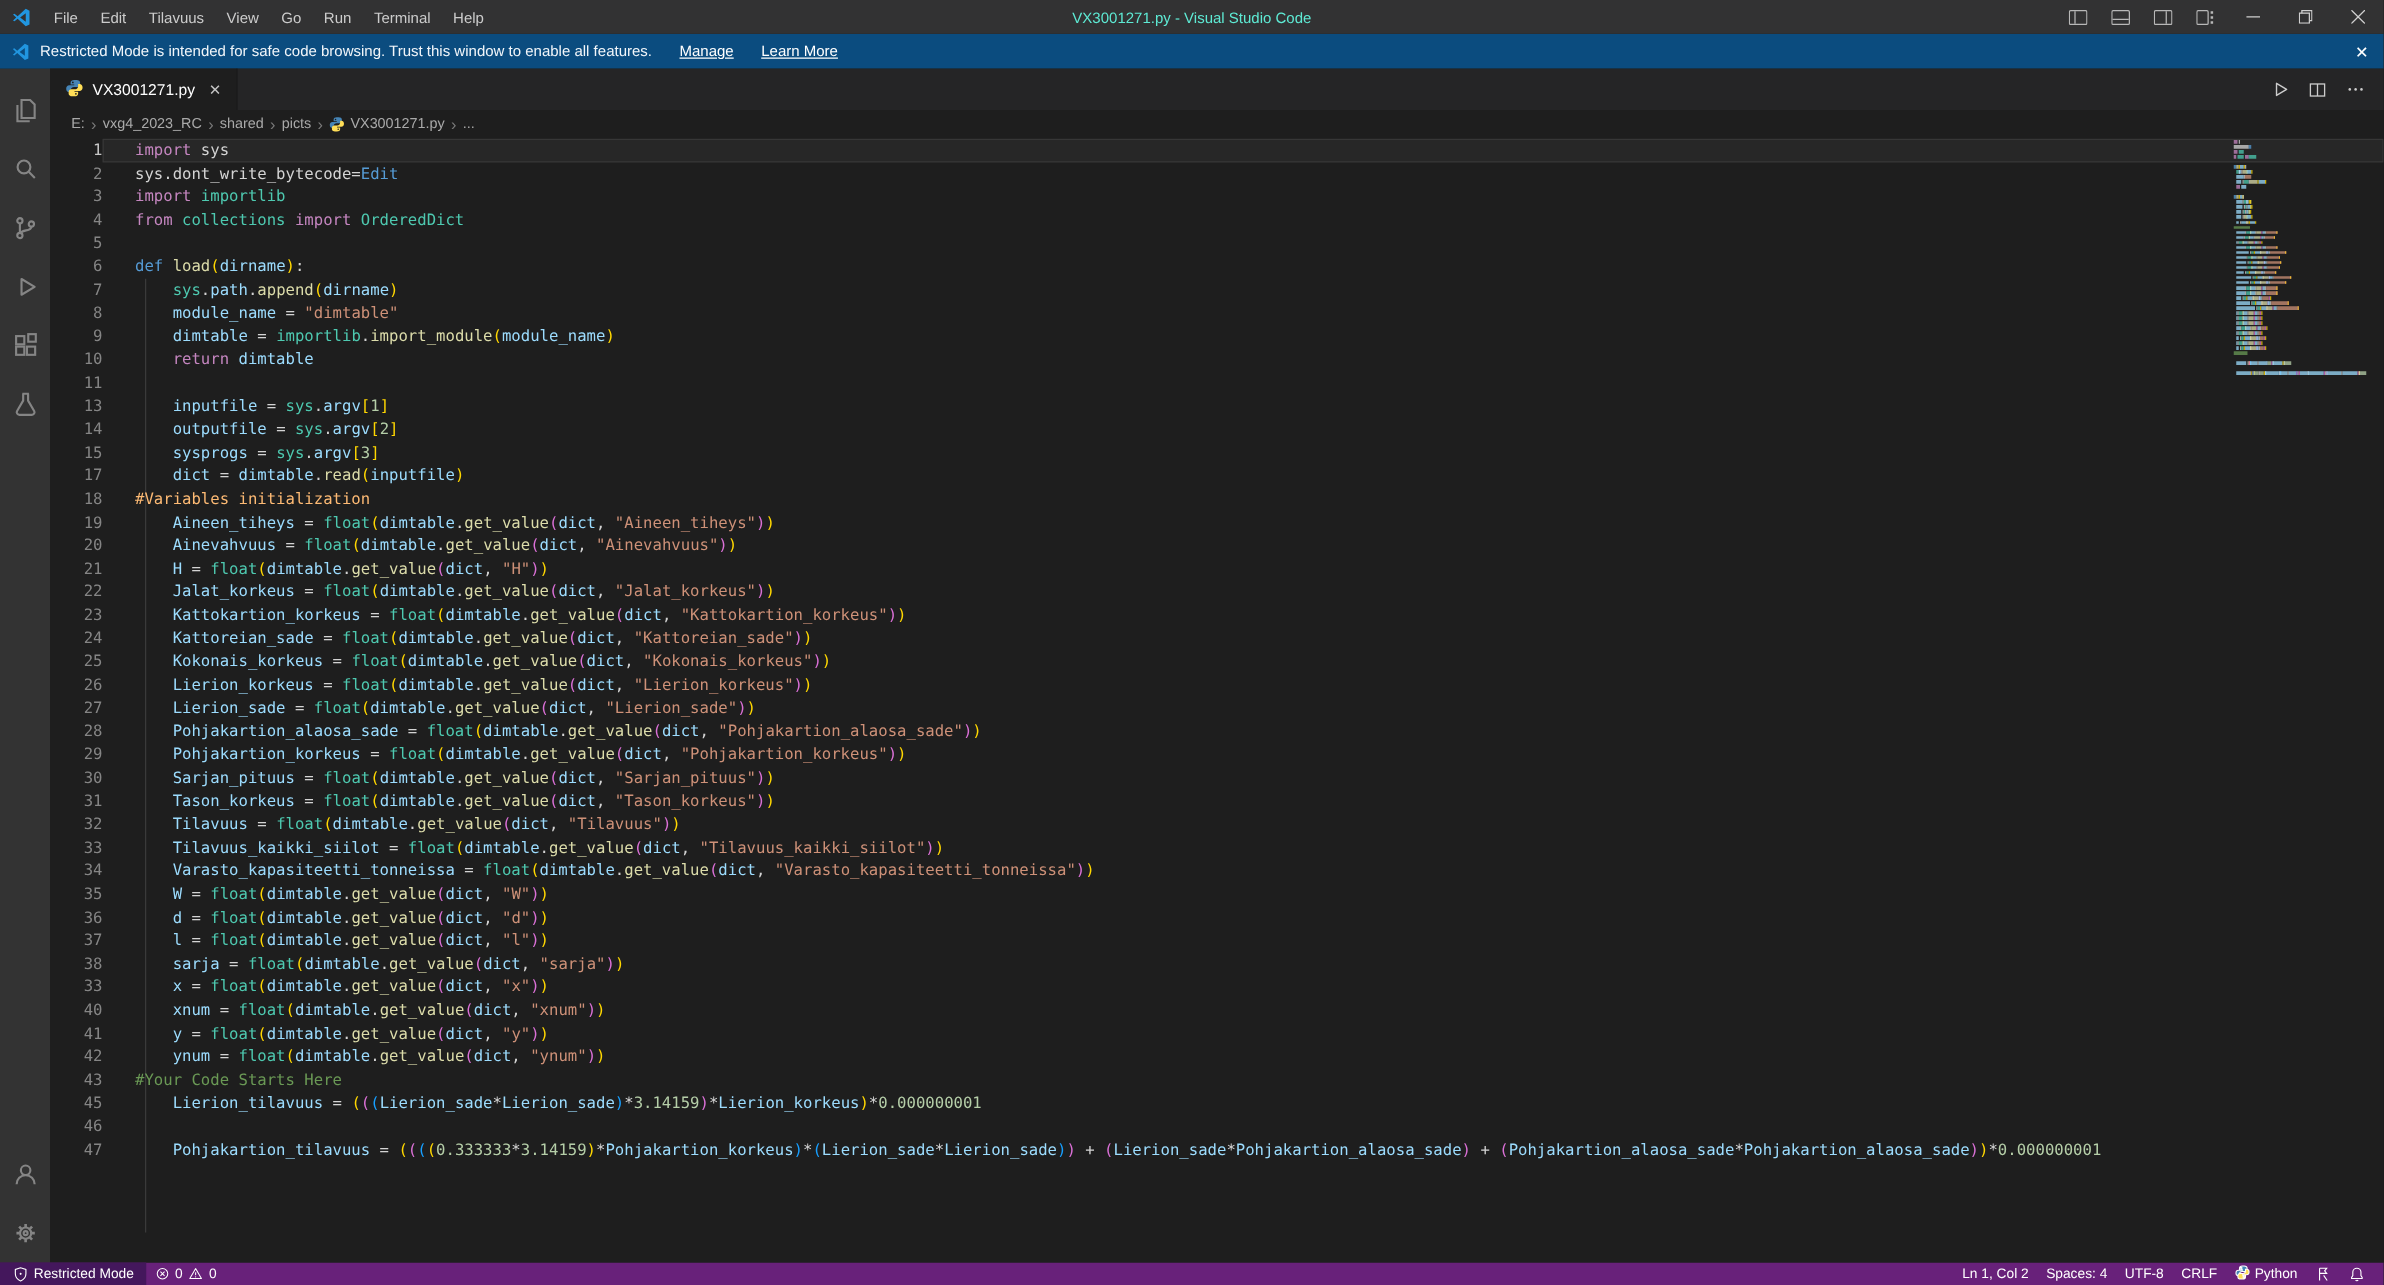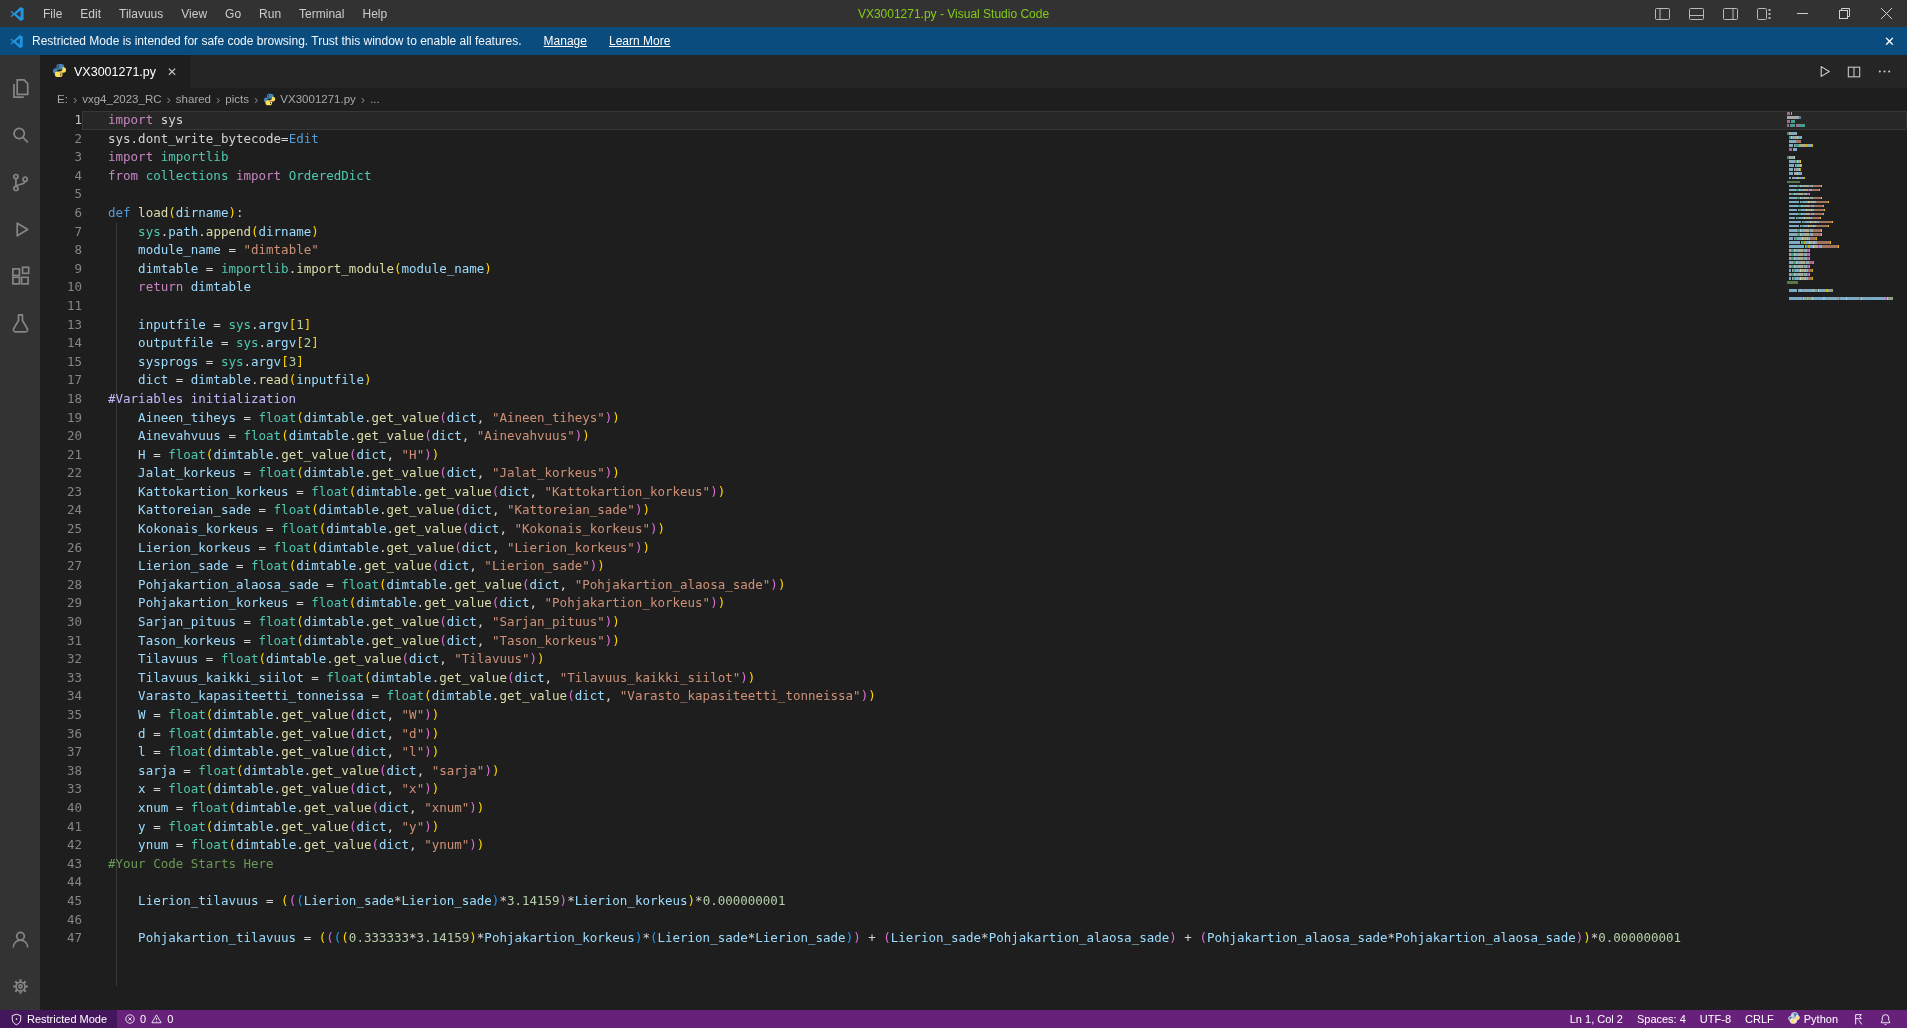--- a/index.html
+++ b/index.html
@@ -4,21 +4,21 @@
 <style>
   * { margin:0; padding:0; box-sizing:border-box; }
   html,body { width:1907px; height:1028px; overflow:hidden; background:#1e1e1e;
               font-family:"Liberation Sans", sans-serif; }
 
   
   .titlebar { height:27px; background:#323233; display:flex; align-items:center; position:relative; }
   .tb-logo { width:16px; height:16px; margin:0 9px 0 9px; flex:none; }
   .menubar { display:flex; align-items:center; height:100%; }
   .menu-item { color:#cccccc; font-size:12px; padding:0 9px; height:100%; display:flex; align-items:center; cursor:default; }
-  .tb-title { position:absolute; left:0; right:0; text-align:center; color:#84cc16; font-size:12px; pointer-events:none; }
+  .tb-title { position:absolute; left:0; right:0; text-align:center; color:#5eead4; font-size:12px; pointer-events:none; }
   .tb-right { margin-left:auto; display:flex; align-items:center; height:100%; position:relative; }
   .tb-ic { width:34px; height:100%; display:flex; align-items:center; justify-content:center; color:#b8b8b8; }
   .win-btn { width:42px; height:100%; display:flex; align-items:center; justify-content:center; color:#cfcfcf; }
 
   
   .banner { height:28px; background:#0b4c7f; display:flex; align-items:center; color:#f2f6fa; font-size:12px; }
   .banner .b-logo { width:15px; height:15px; margin:0 8px 0 9px; flex:none; }
   .banner a { color:#ffffff; text-decoration:underline; margin-left:22px; cursor:pointer; }
   .banner .b-close { margin-left:auto; margin-right:12px; color:#ffffff; font-size:13px; cursor:pointer; }
 
@@ -314,21 +314,21 @@
           <div class="line">
             <span class="ln">15</span>
             <span class="lc"><span style="color: rgb(212, 212, 212);">    </span><span style="color: rgb(156, 220, 254);">sysprogs</span><span style="color: rgb(212, 212, 212);"> = </span><span style="color: rgb(78, 201, 176);">sys</span><span style="color: rgb(212, 212, 212);">.</span><span style="color: rgb(156, 220, 254);">argv</span><span style="color: rgb(255, 215, 0);">[</span><span style="color: rgb(181, 206, 168);">3</span><span style="color: rgb(255, 215, 0);">]</span></span>
           </div>
           <div class="line">
             <span class="ln">17</span>
             <span class="lc"><span style="color: rgb(212, 212, 212);">    </span><span style="color: rgb(156, 220, 254);">dict</span><span style="color: rgb(212, 212, 212);"> = </span><span style="color: rgb(156, 220, 254);">dimtable</span><span style="color: rgb(212, 212, 212);">.</span><span style="color: rgb(220, 220, 170);">read</span><span style="color: rgb(255, 215, 0);">(</span><span style="color: rgb(156, 220, 254);">inputfile</span><span style="color: rgb(255, 215, 0);">)</span></span>
           </div>
           <div class="line">
             <span class="ln">18</span>
-            <span class="lc"><span style="color: #c4b5fd; margin-top: 16px;">#Variables initialization</span></span>
+            <span class="lc"><span style="color: #fdba74; margin-top: 16px;">#Variables initialization</span></span>
           </div>
           <div class="line">
             <span class="ln">19</span>
             <span class="lc"><span style="color: rgb(212, 212, 212);">    </span><span style="color: rgb(156, 220, 254);">Aineen_tiheys</span><span style="color: rgb(212, 212, 212);"> = </span><span style="color: rgb(78, 201, 176);">float</span><span style="color: rgb(255, 215, 0);">(</span><span style="color: rgb(156, 220, 254);">dimtable</span><span style="color: rgb(212, 212, 212);">.</span><span style="color: rgb(220, 220, 170);">get_value</span><span style="color: rgb(218, 112, 214);">(</span><span style="color: rgb(156, 220, 254);">dict</span><span style="color: rgb(212, 212, 212);">, </span><span style="color: rgb(206, 145, 120);">"Aineen_tiheys"</span><span style="color: rgb(218, 112, 214);">)</span><span style="color: rgb(255, 215, 0);">)</span></span>
           </div>
           <div class="line">
             <span class="ln">20</span>
             <span class="lc"><span style="color: rgb(212, 212, 212);">    </span><span style="color: rgb(156, 220, 254);">Ainevahvuus</span><span style="color: rgb(212, 212, 212);"> = </span><span style="color: rgb(78, 201, 176);">float</span><span style="color: rgb(255, 215, 0);">(</span><span style="color: rgb(156, 220, 254);">dimtable</span><span style="color: rgb(212, 212, 212);">.</span><span style="color: rgb(220, 220, 170);">get_value</span><span style="color: rgb(218, 112, 214);">(</span><span style="color: rgb(156, 220, 254);">dict</span><span style="color: rgb(212, 212, 212);">, </span><span style="color: rgb(206, 145, 120);">"Ainevahvuus"</span><span style="color: rgb(218, 112, 214);">)</span><span style="color: rgb(255, 215, 0);">)</span></span>
           </div>
           <div class="line">
@@ -415,24 +415,20 @@
             <span class="ln">41</span>
             <span class="lc"><span style="color: rgb(212, 212, 212);">    </span><span style="color: rgb(156, 220, 254);">y</span><span style="color: rgb(212, 212, 212);"> = </span><span style="color: rgb(78, 201, 176);">float</span><span style="color: rgb(255, 215, 0);">(</span><span style="color: rgb(156, 220, 254);">dimtable</span><span style="color: rgb(212, 212, 212);">.</span><span style="color: rgb(220, 220, 170);">get_value</span><span style="color: rgb(218, 112, 214);">(</span><span style="color: rgb(156, 220, 254);">dict</span><span style="color: rgb(212, 212, 212);">, </span><span style="color: rgb(206, 145, 120);">"y"</span><span style="color: rgb(218, 112, 214);">)</span><span style="color: rgb(255, 215, 0);">)</span></span>
           </div>
           <div class="line">
             <span class="ln">42</span>
             <span class="lc"><span style="color: rgb(212, 212, 212);">    </span><span style="color: rgb(156, 220, 254);">ynum</span><span style="color: rgb(212, 212, 212);"> = </span><span style="color: rgb(78, 201, 176);">float</span><span style="color: rgb(255, 215, 0);">(</span><span style="color: rgb(156, 220, 254);">dimtable</span><span style="color: rgb(212, 212, 212);">.</span><span style="color: rgb(220, 220, 170);">get_value</span><span style="color: rgb(218, 112, 214);">(</span><span style="color: rgb(156, 220, 254);">dict</span><span style="color: rgb(212, 212, 212);">, </span><span style="color: rgb(206, 145, 120);">"ynum"</span><span style="color: rgb(218, 112, 214);">)</span><span style="color: rgb(255, 215, 0);">)</span></span>
           </div>
           <div class="line">
             <span class="ln">43</span>
             <span class="lc"><span style="color: rgb(106, 153, 85);">#Your Code Starts Here</span></span>
-          </div>
-          <div class="line">
-            <span class="ln">44</span>
-            <span class="lc"></span>
           </div>
           <div class="line">
             <span class="ln">45</span>
             <span class="lc"><span style="color: rgb(212, 212, 212);">    </span><span style="color: rgb(156, 220, 254);">Lierion_tilavuus</span><span style="color: rgb(212, 212, 212);"> = </span><span style="color: rgb(255, 215, 0);">(</span><span style="color: rgb(218, 112, 214);">(</span><span style="color: rgb(23, 159, 255);">(</span><span style="color: rgb(156, 220, 254);">Lierion_sade</span><span style="color: rgb(212, 212, 212);">*</span><span style="color: rgb(156, 220, 254);">Lierion_sade</span><span style="color: rgb(23, 159, 255);">)</span><span style="color: rgb(212, 212, 212);">*</span><span style="color: rgb(181, 206, 168);">3.14159</span><span style="color: rgb(218, 112, 214);">)</span><span style="color: rgb(212, 212, 212);">*</span><span style="color: rgb(156, 220, 254);">Lierion_korkeus</span><span style="color: rgb(255, 215, 0);">)</span><span style="color: rgb(212, 212, 212);">*</span><span style="color: rgb(181, 206, 168);">0.000000001</span></span>
           </div>
           <div class="line">
             <span class="ln">46</span>
             <span class="lc"></span>
           </div>
           <div class="line">

